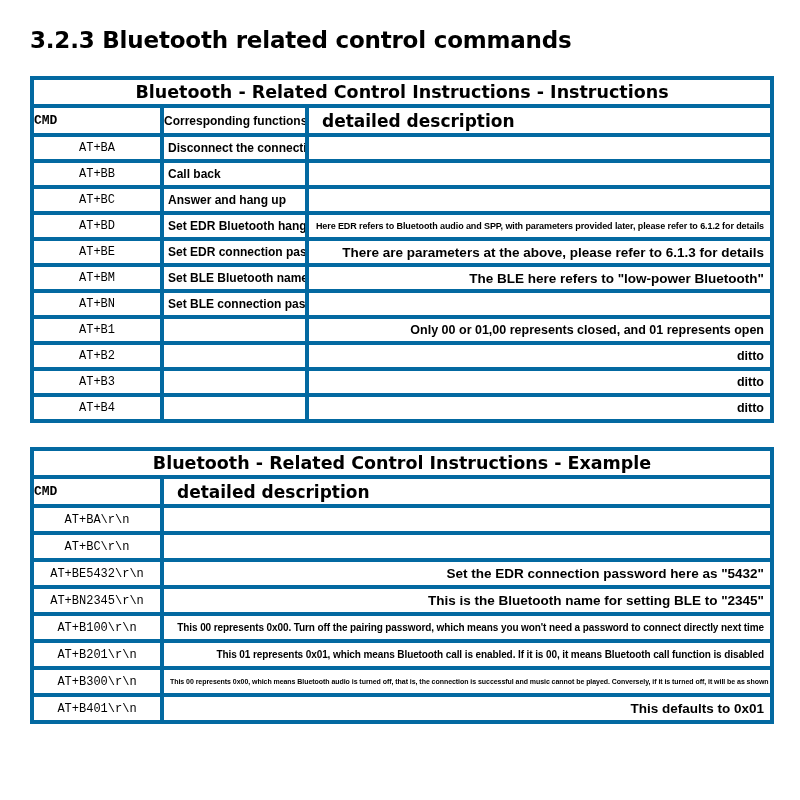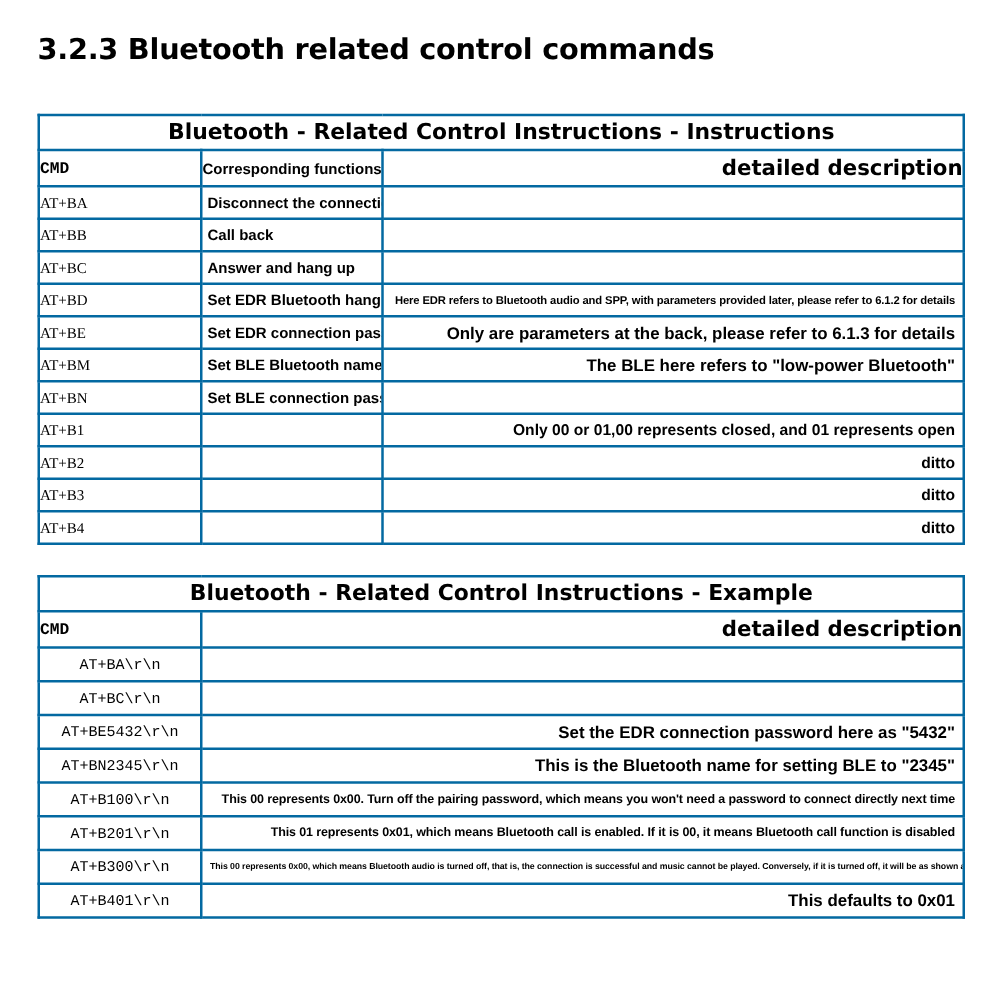--- a/index.html
+++ b/index.html
@@ -10,30 +10,30 @@
     color: #000;
     overflow: hidden;
   }
   .page { padding: 27px 30px 0 30px; }
 
   h1.section-heading {
     font-family: "DejaVu Sans", sans-serif;
     font-size: 23px;
     font-weight: 700;
     letter-spacing: -0.2px;
-    margin-bottom: 38px;
+    margin-bottom: 23px;
   }
 
   table.tbl {
     width: 740px;
     border-collapse: collapse;
     table-layout: fixed;
   }
   .tbl th, .tbl td {
-    border: 2px solid #0369a1;
+    border: 4px solid #0369a1;
     white-space: nowrap;
     overflow: hidden;
     vertical-align: middle;
     margin-left: 24px;
   }
 
   .tbl-title {
     font-family: "DejaVu Sans", sans-serif;
     font-size: 17.5px;
     font-weight: 700;
@@ -49,30 +49,30 @@
   }
   .hdr-func {
     font-size: 12px;
     font-weight: 700;
     text-align: right;
   }
   .hdr-desc {
     font-family: "DejaVu Sans", sans-serif;
     font-size: 17px;
     font-weight: 700;
-    text-align: right;
+    text-align: left;
     padding-left: 13px;
   }
 
   
   .tbl1 td { height: 26px; }
   .tbl1 .cell-cmd {
-    font-family: Liberation Serif, serif;
-    font-size: 12px;
-    text-align: left;
+    font-family: Liberation Mono, monospace;
+    font-size: 12px;
+    text-align: center;
   }
   .cell-function {
     font-size: 12px;
     font-weight: 600;
     padding: 0 4px;
     text-align: left;
   }
   .cell-description {
     font-size: 13px;
     font-weight: 600;
@@ -137,21 +137,21 @@
           <td class="cell-description"></td>
         </tr>
         <tr>
           <td class="cell-cmd">AT+BD</td>
           <td class="cell-function">Set EDR Bluetooth hang</td>
           <td class="cell-description sz-tiny">Here EDR refers to Bluetooth audio and SPP, with parameters provided later, please refer to 6.1.2 for details</td>
         </tr>
         <tr>
           <td class="cell-cmd">AT+BE</td>
           <td class="cell-function">Set EDR connection password</td>
-          <td class="cell-description sz-large">Only are parameters at the back, please refer to 6.1.3 for details</td>
+          <td class="cell-description sz-large">There are parameters at the above, please refer to 6.1.3 for details</td>
         </tr>
         <tr>
           <td class="cell-cmd">AT+BM</td>
           <td class="cell-function">Set BLE Bluetooth name</td>
           <td class="cell-description sz-large">The BLE here refers to "low-power Bluetooth"</td>
         </tr>
         <tr>
           <td class="cell-cmd">AT+BN</td>
           <td class="cell-function">Set BLE connection password</td>
           <td class="cell-description"></td>

